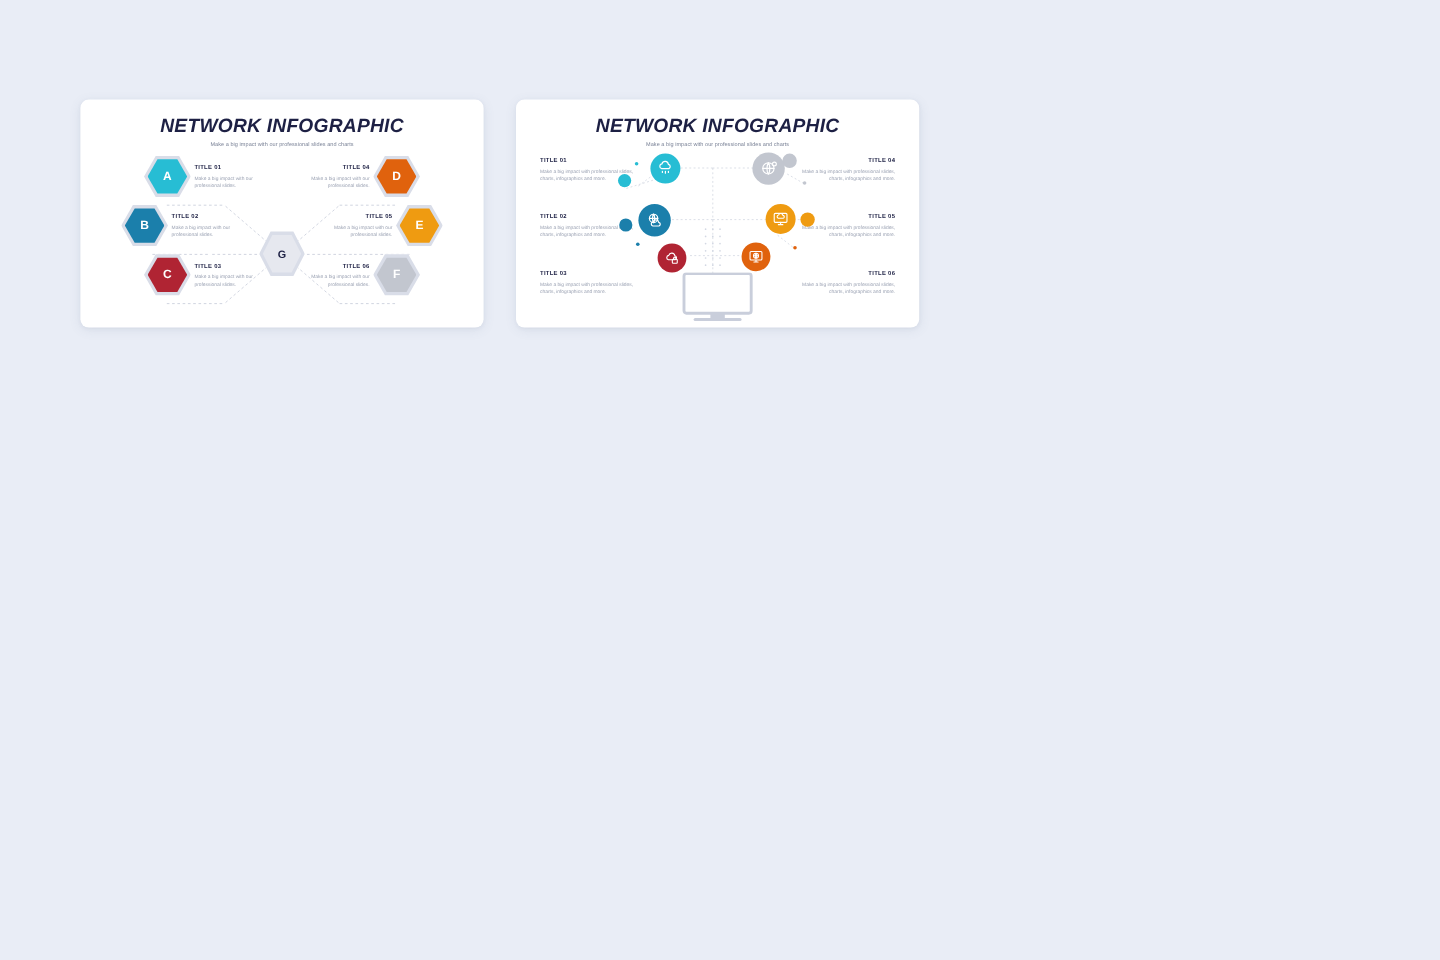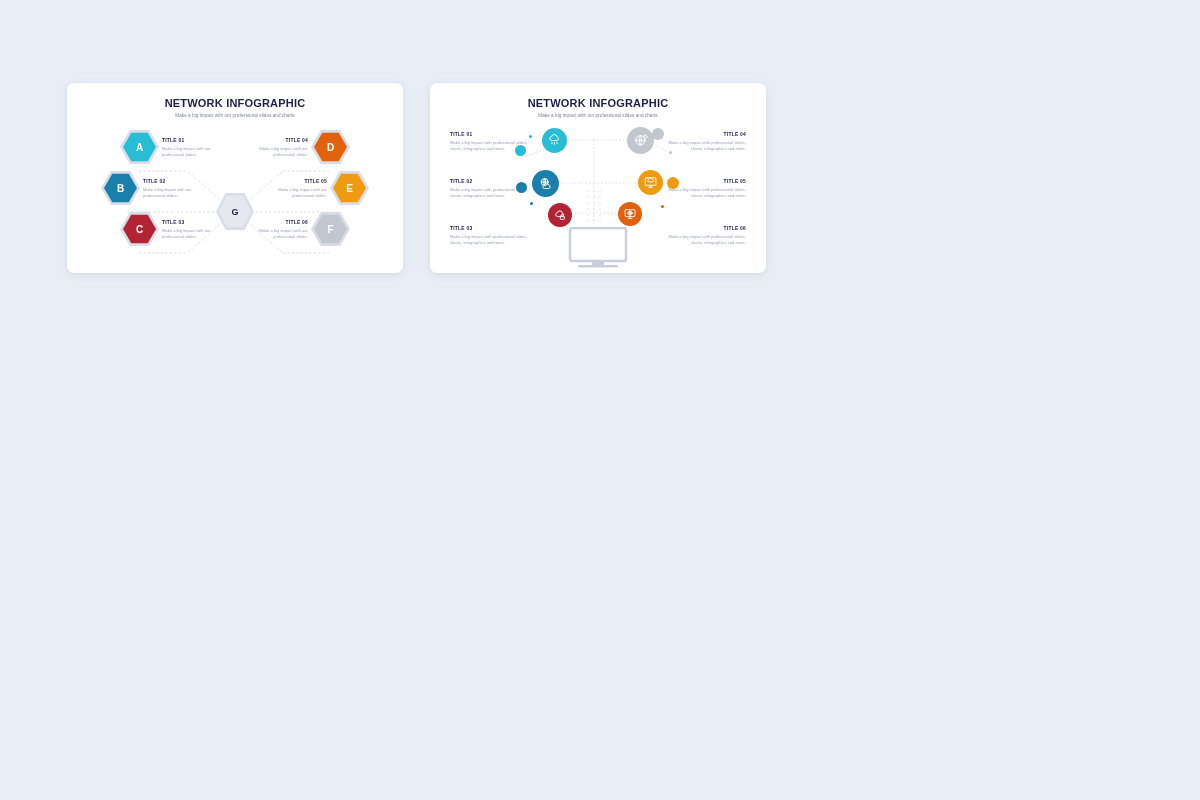--- a/index.html
+++ b/index.html
@@ -16,22 +16,22 @@
     background: #ffffff;
     border-radius: 7px;
     box-shadow: 0 2px 10px rgba(80,95,130,0.10), 0 1px 3px rgba(80,95,130,0.06);
     overflow: hidden;
   }
   #card-left  { left: 67px;  top: 83px; width: 336px; height: 190px; }
   #card-right { left: 430px; top: 83px; width: 336px; height: 190px; }
 
   .head { width: 100%; text-align: center; padding-top: 14px; }
   .head .ttl {
-    font-size: 11px; font-weight: bold; letter-spacing: 0.2px;
-    color: #1d2044; line-height: 1.1;
+    font-size: 16px; font-weight: bold; letter-spacing: 0.2px;
+    color: #1d2044; line-height: 1.1; font-style: italic;
   }
   .head .sub {
     font-size: 4.6px; color: #7c8498; margin-top: 3.5px; letter-spacing: 0.05px;
   }
 
   
   .lp { position: absolute; inset: 0; }
   .lp svg.wires { position: absolute; left:0; top:0; }
 
   .hexwrap { position: absolute; }

